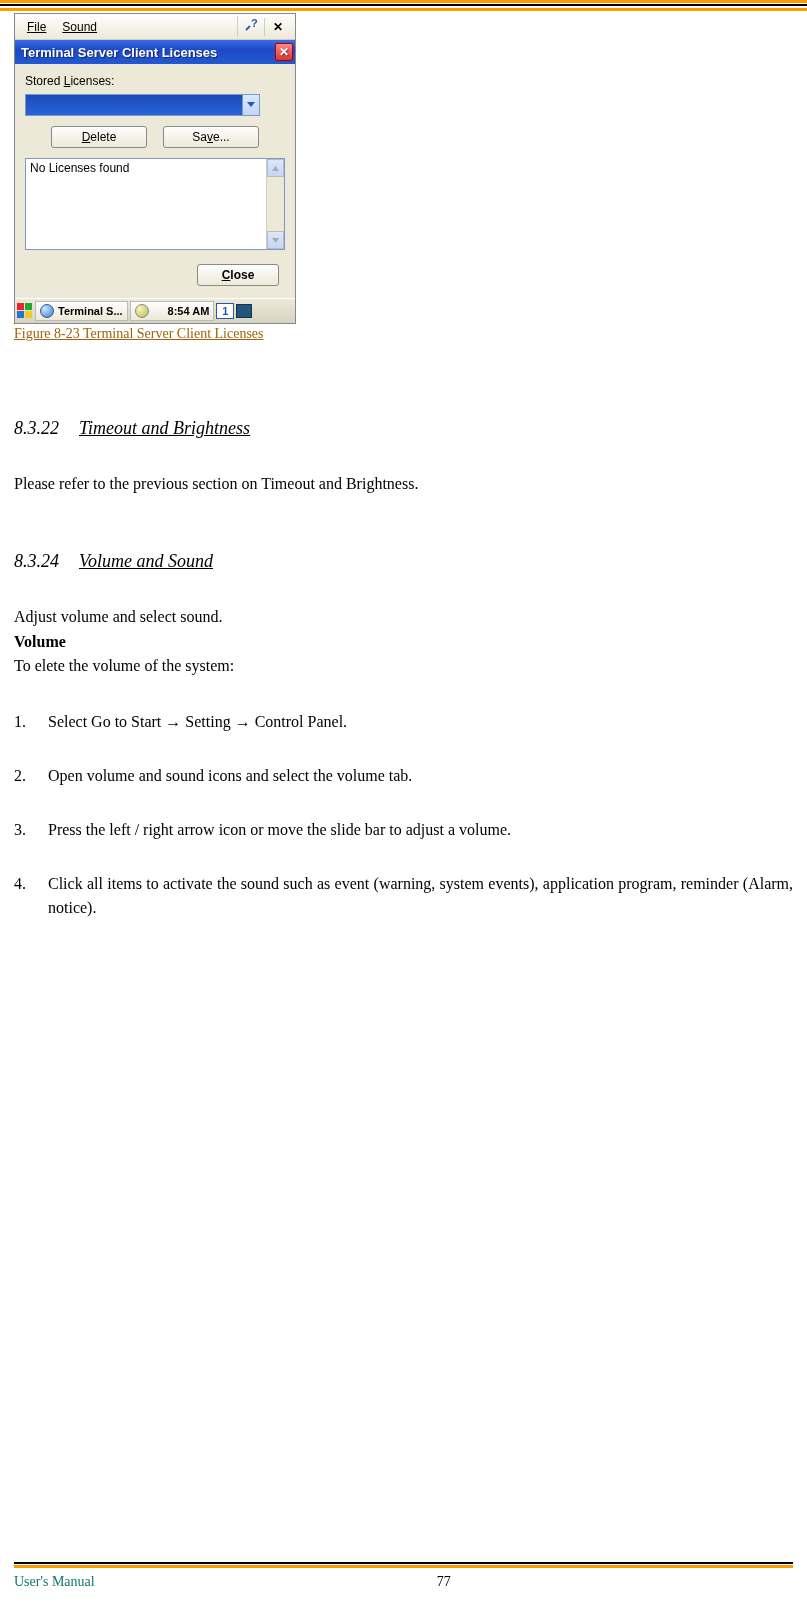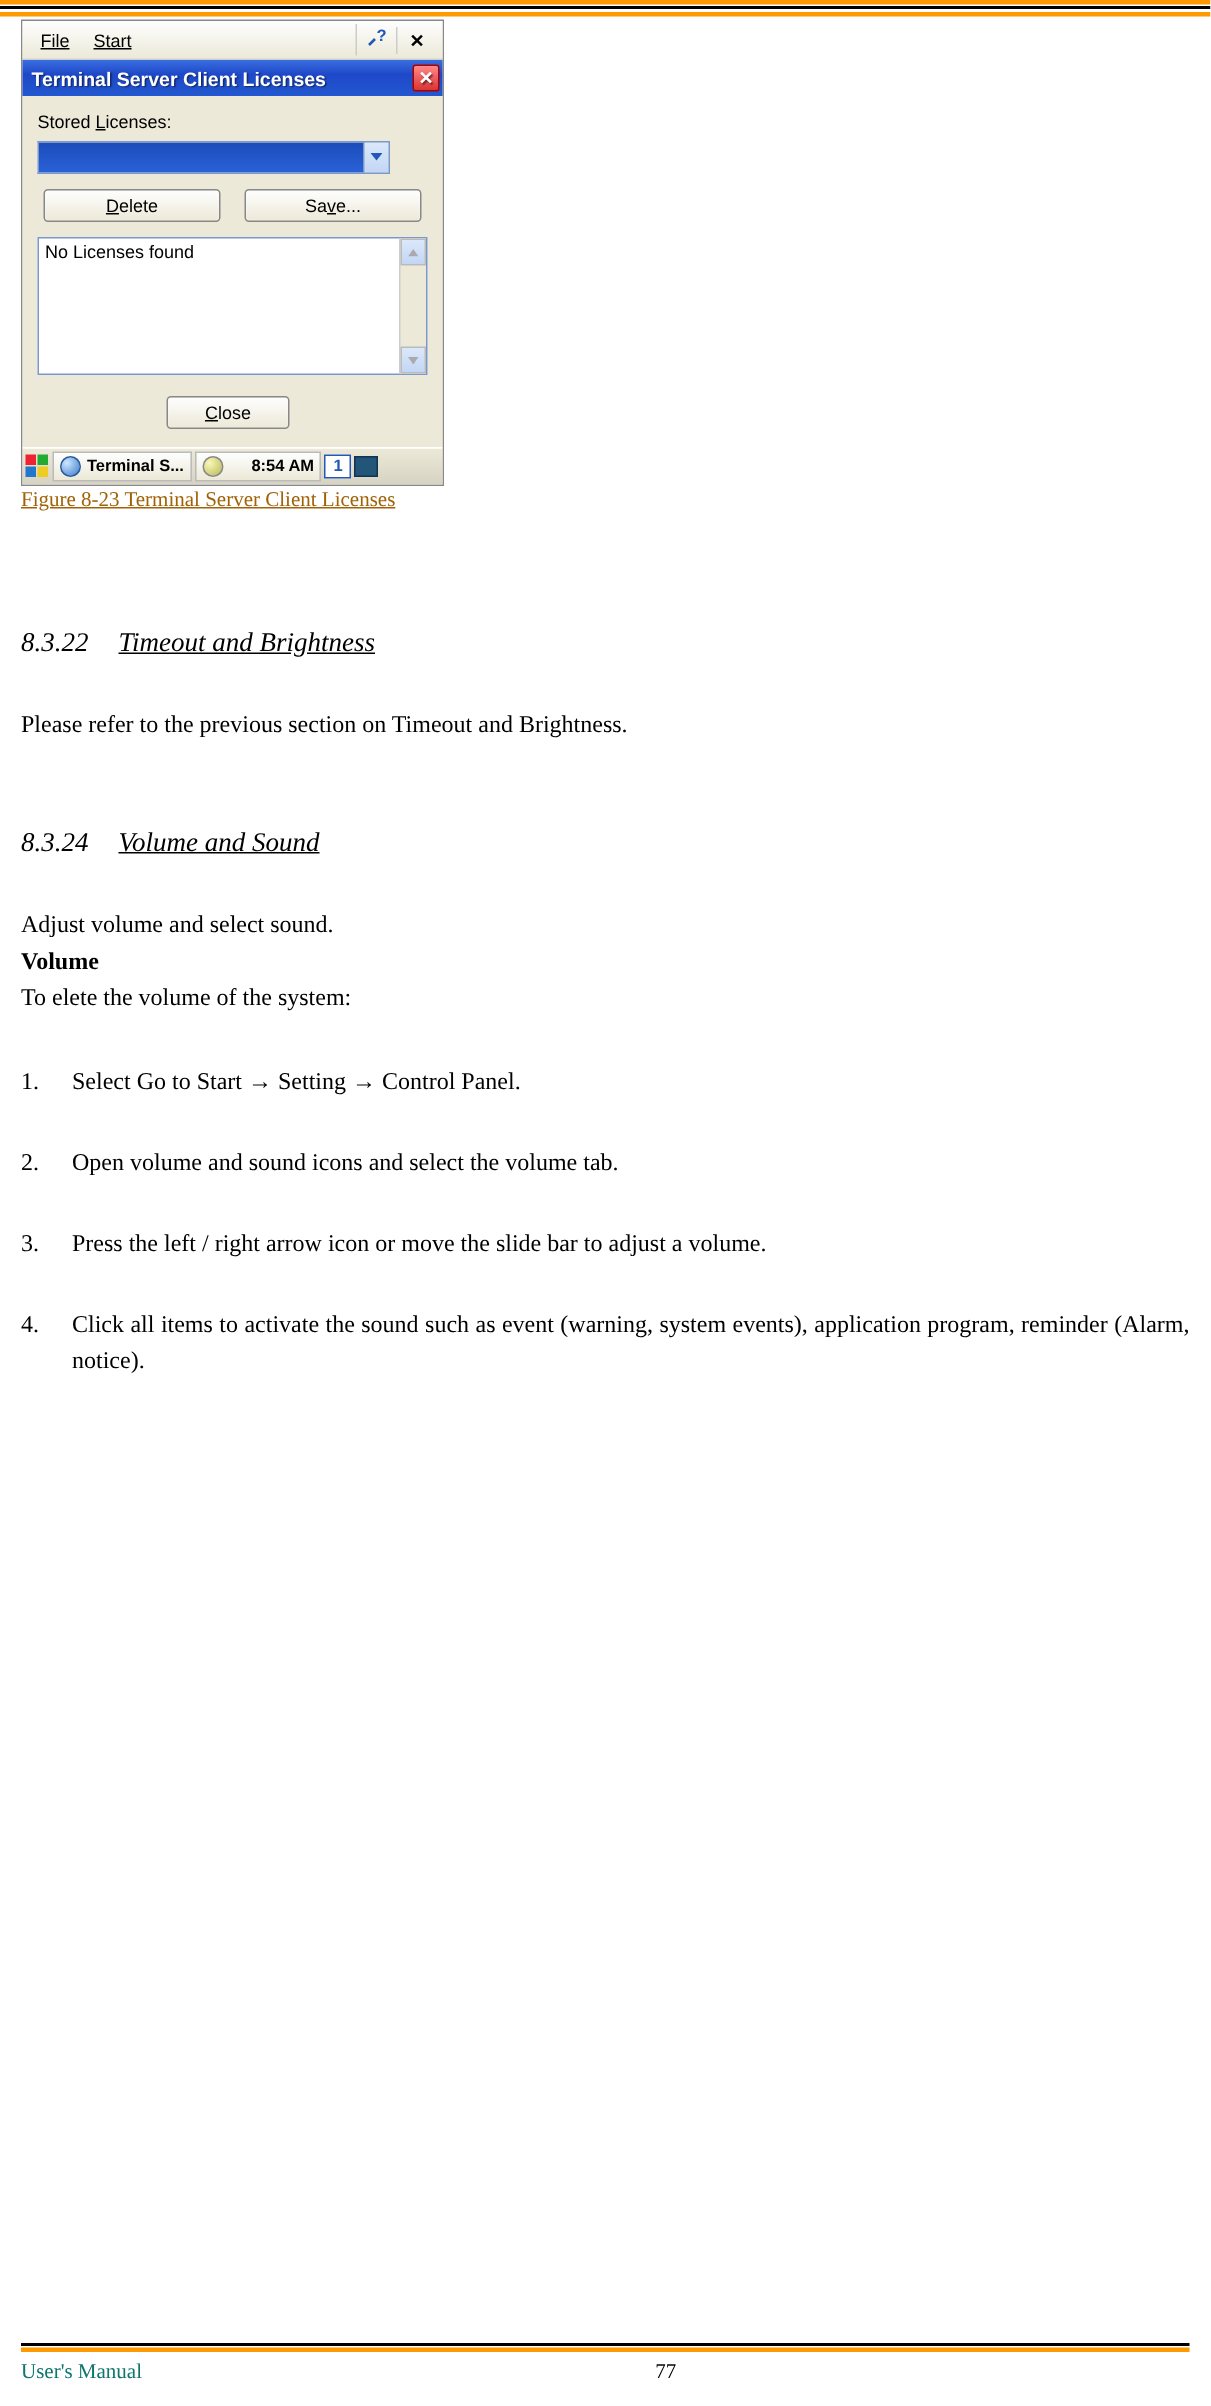--- a/index.html
+++ b/index.html
@@ -106,21 +106,21 @@
       display: flex;
       gap: 16px;
       justify-content: center;
       margin-bottom: 10px;
     }
     .win-btn {
       background: linear-gradient(#fefefe, #ece9d8);
       border: 1px solid #888;
       border-radius: 3px;
       padding: 3px 0;
-      width: 118px;
+      width: 96px;
       font-size: 12px;
       text-align: center;
       box-shadow: inset 0 0 1px #fff;
     }
     .win-btn u { text-decoration: underline; }
     .listbox {
       display: flex;
       border: 1px solid #7a98cc;
       height: 92px;
       background: #fff;
@@ -142,21 +142,21 @@
       height: 18px;
       background: linear-gradient(#dbe8fb, #c2d6f5);
       border: 1px solid #bbb;
       display: flex;
       align-items: center;
       justify-content: center;
       font-size: 9px;
       color: #888;
     }
     .scroll-track { flex: 1; }
-    .close-row { display: flex; justify-content: center; padding-right: 6px; margin-bottom: 2px; }
+    .close-row { display: flex; justify-content: flex-end; padding-right: 6px; margin-bottom: 2px; font-weight: bold; }
     .taskbar {
       background: linear-gradient(#ece9d8, #d6d3c2);
       display: flex;
       align-items: center;
       padding: 2px;
       font-size: 11px;
       border-top: 1px solid #fff;
       gap: 2px;
     }
     .start-icon {
@@ -291,21 +291,21 @@
 
 <div class="top-border"></div>
 <div class="top-border-dark"></div>
 <div class="top-border-2"></div>
 
 <div class="page-content">
 
   <div class="screenshot">
     <div class="menubar">
       <span class="menu-item"><u>File</u></span>
-      <span class="menu-item"><u>Start</u></span>
+      <span class="menu-item"><u>Sound</u></span>
       <span class="spacer"></span>
       <span class="help-icon"><svg width="14" height="14" viewBox="0 0 14 14">
             <path d="M2 12 L6 8" stroke="#2358b8" stroke-width="1.8" fill="none"></path>
             <text x="7" y="9" font-size="11" font-weight="bold" fill="#2358b8">?</text>
           </svg></span>
       <span class="close-x">✕</span>
     </div>
     <div class="titlebar">
       <span class="title">Terminal Server Client Licenses</span>
       <span class="close-btn">✕</span>

